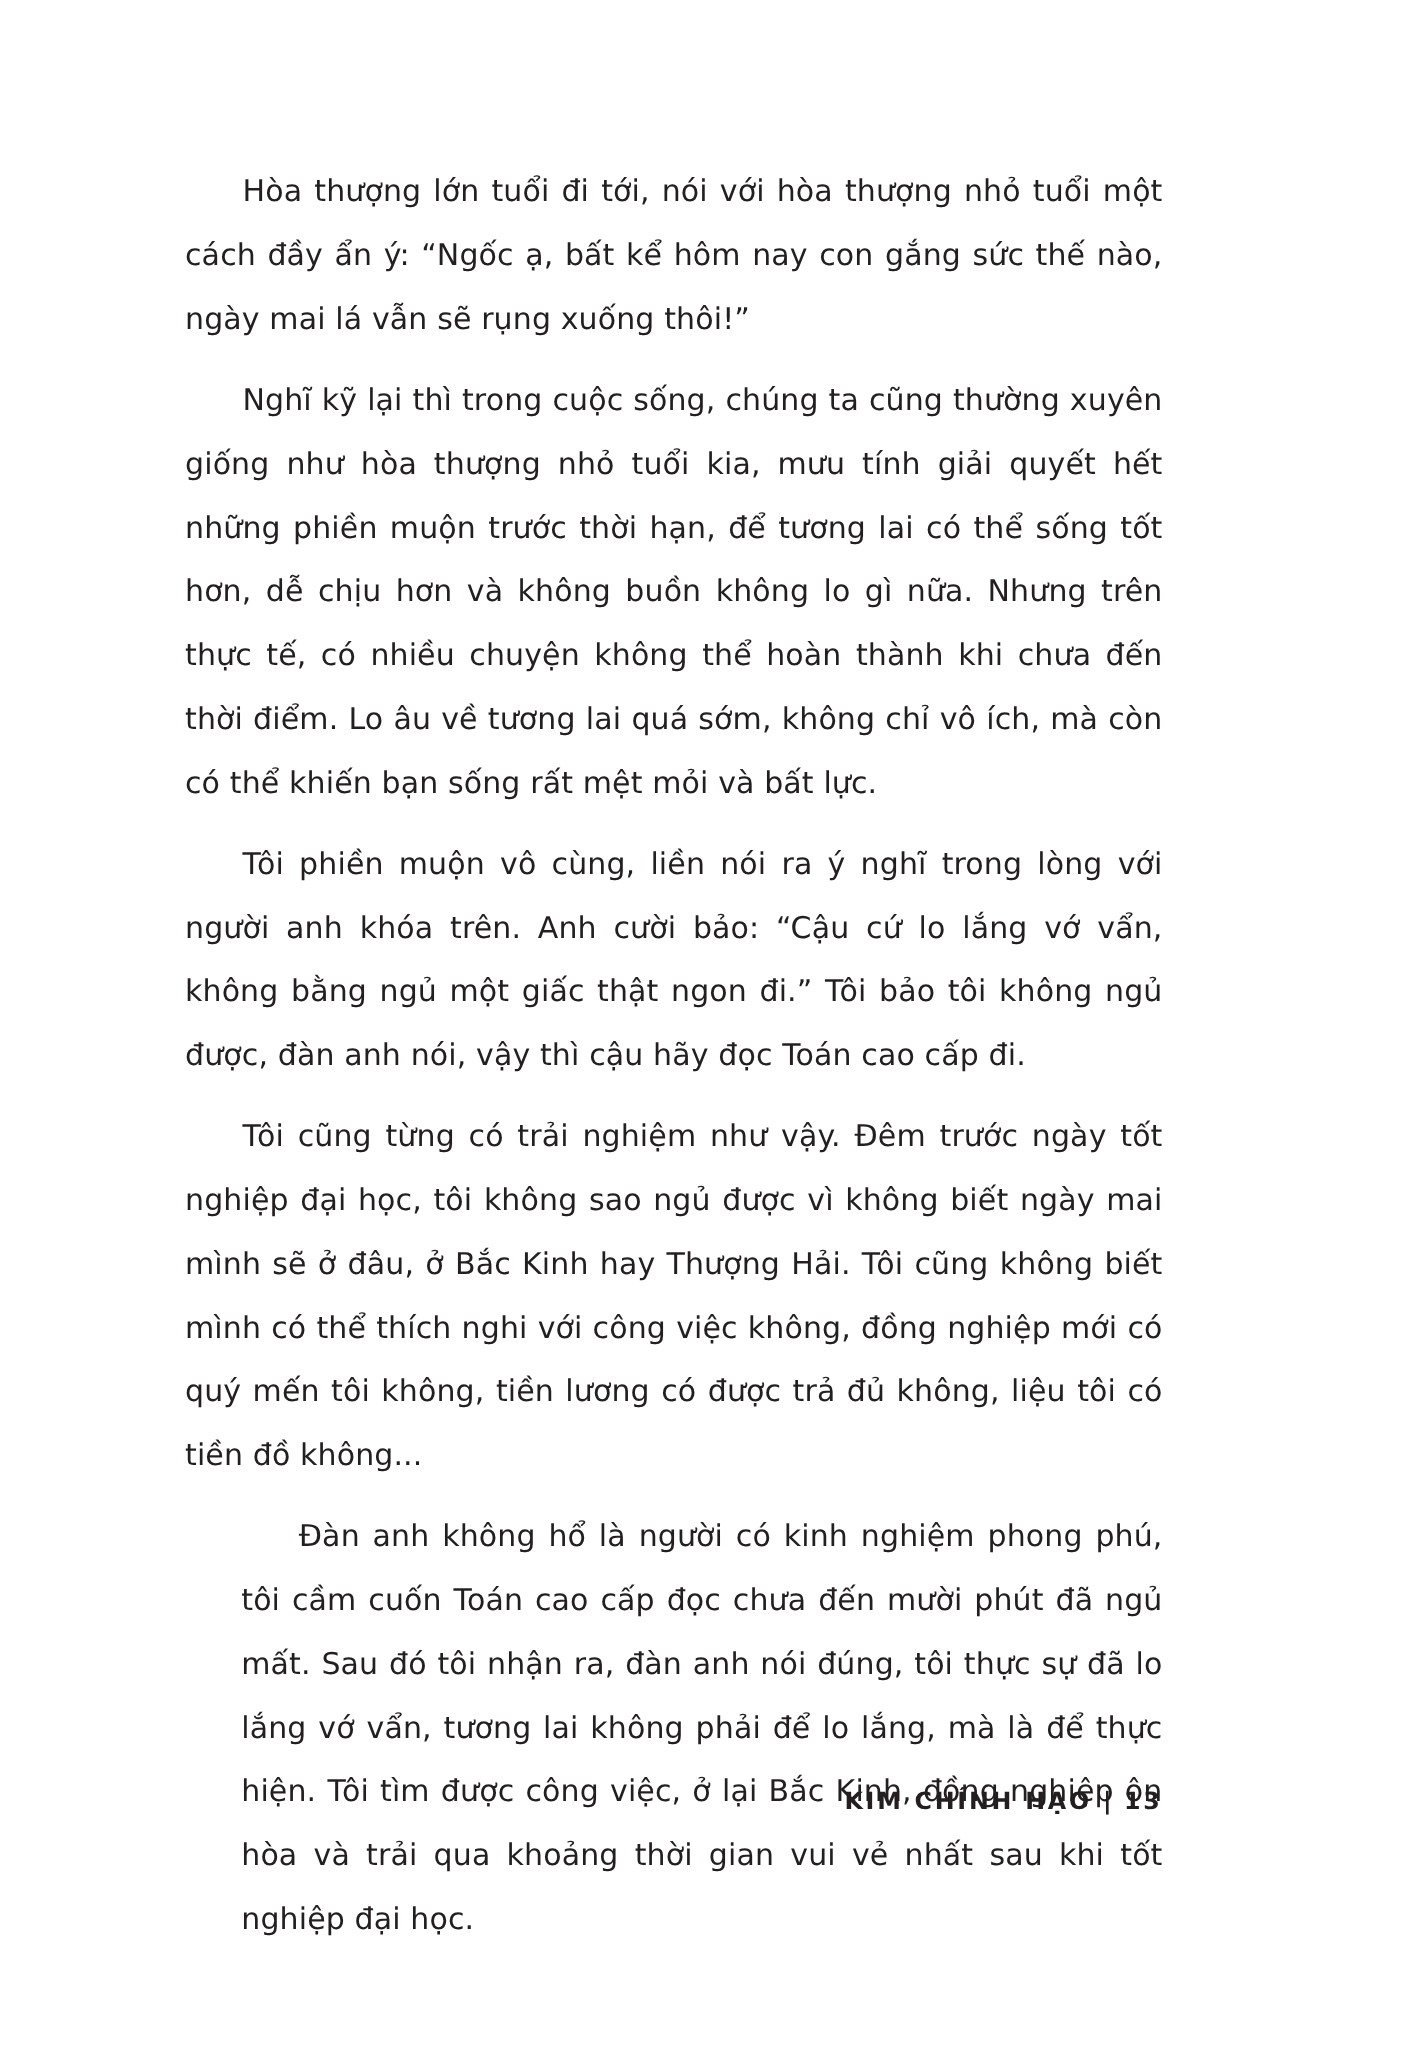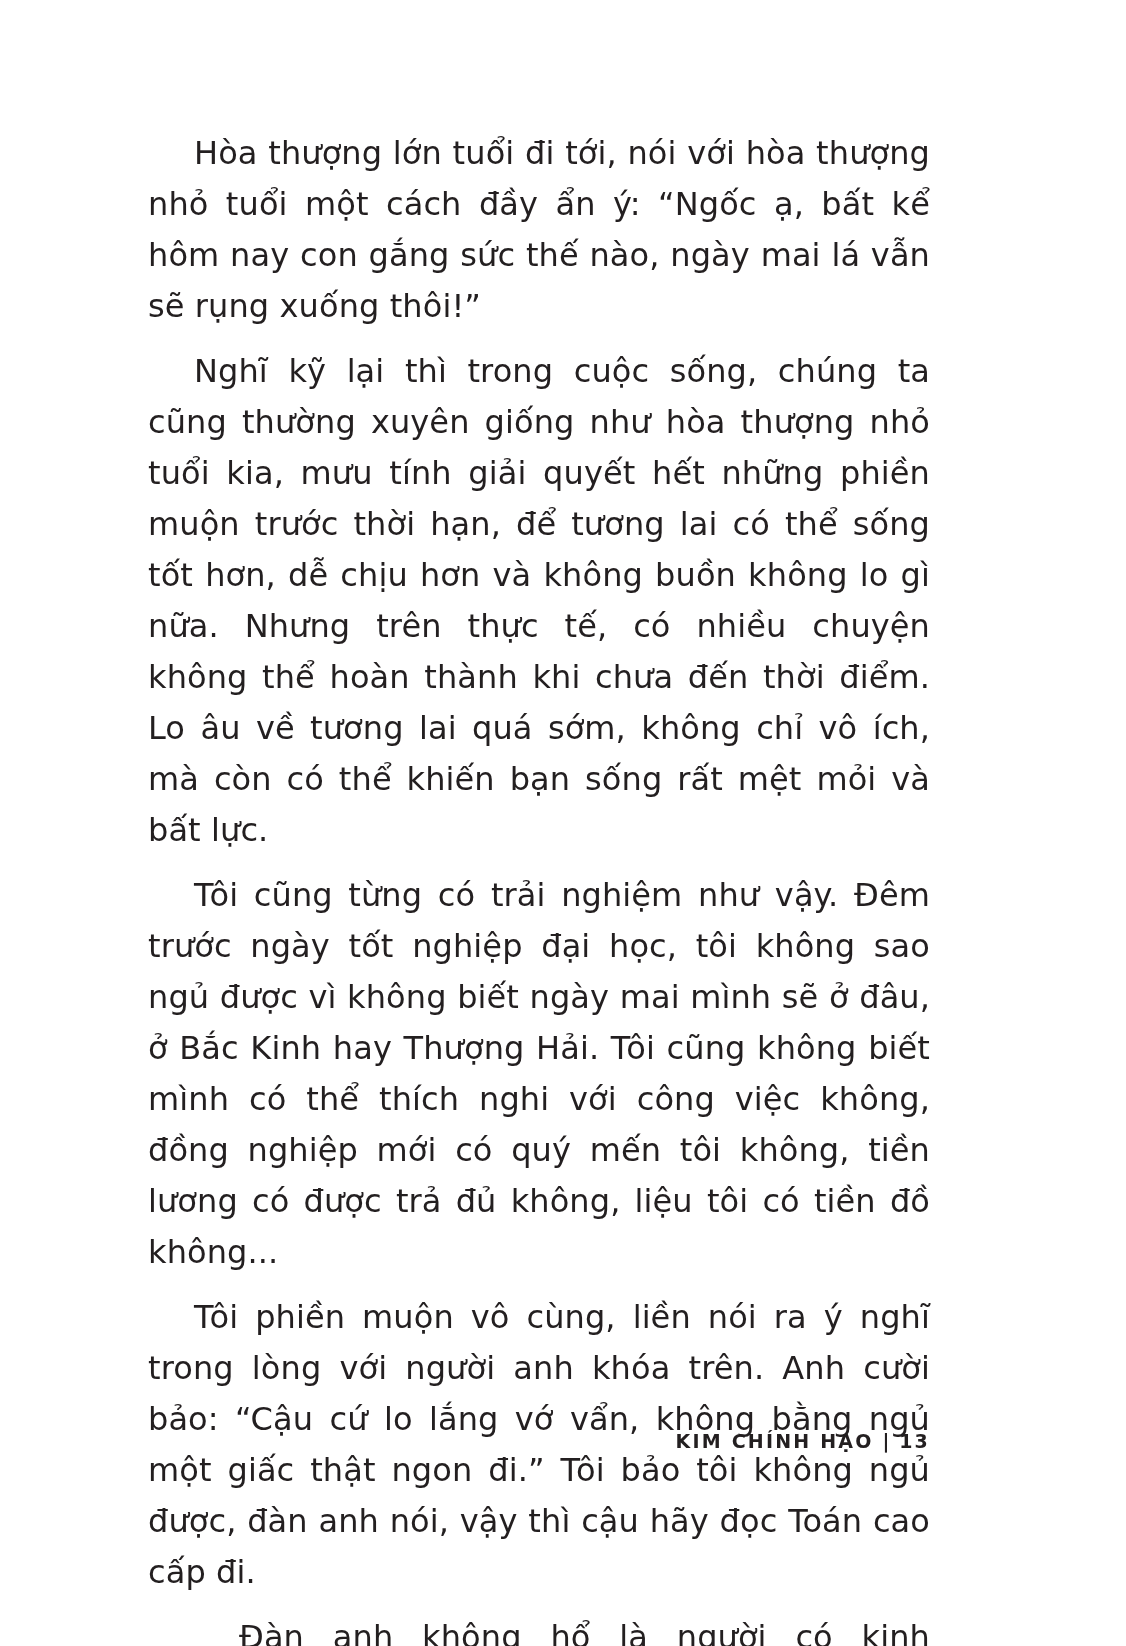--- a/index.html
+++ b/index.html
@@ -17,21 +17,21 @@
     overflow: hidden;
   }
   .content {
     position: absolute;
     left: 148px;
     top: 128px;
     width: 782px;
   }
   .para {
     margin: 0 0 14px 0;
-    font-size: 32px;
+    font-size: 24px;
     line-height: 51px;
     color: #231f20;
     text-align: justify;
     text-indent: 46px;
     font-weight: 400;
     letter-spacing: 0.1px;
     -webkit-font-smoothing: antialiased;
   }
   .para:last-child {
     margin-bottom: 0;
@@ -53,22 +53,22 @@
   }
 </style>
 </head>
 <body>
 
 <div class="page">
 
   <div class="content">
     <p class="para">Hòa thượng lớn tuổi đi tới, nói với hòa thượng nhỏ tuổi một cách đầy ẩn ý: “Ngốc ạ, bất kể hôm nay con gắng sức thế nào, ngày mai lá vẫn sẽ rụng xuống thôi!”</p>
     <p class="para">Nghĩ kỹ lại thì trong cuộc sống, chúng ta cũng thường xuyên giống như hòa thượng nhỏ tuổi kia, mưu tính giải quyết hết những phiền muộn trước thời hạn, để tương lai có thể sống tốt hơn, dễ chịu hơn và không buồn không lo gì nữa. Nhưng trên thực tế, có nhiều chuyện không thể hoàn thành khi chưa đến thời điểm. Lo âu về tương lai quá sớm, không chỉ vô ích, mà còn có thể khiến bạn sống rất mệt mỏi và bất lực.</p>
+    <p class="para">Tôi phiền muộn vô cùng, liền nói ra ý nghĩ trong lòng với người anh khóa trên. Anh cười bảo: “Cậu cứ lo lắng vớ vẩn, không bằng ngủ một giấc thật ngon đi.” Tôi bảo tôi không ngủ được, đàn anh nói, vậy thì cậu hãy đọc Toán cao cấp đi.</p>
     <p class="para">Tôi cũng từng có trải nghiệm như vậy. Đêm trước ngày tốt nghiệp đại học, tôi không sao ngủ được vì không biết ngày mai mình sẽ ở đâu, ở Bắc Kinh hay Thượng Hải. Tôi cũng không biết mình có thể thích nghi với công việc không, đồng nghiệp mới có quý mến tôi không, tiền lương có được trả đủ không, liệu tôi có tiền đồ không...</p>
-    <p class="para">Tôi phiền muộn vô cùng, liền nói ra ý nghĩ trong lòng với người anh khóa trên. Anh cười bảo: “Cậu cứ lo lắng vớ vẩn, không bằng ngủ một giấc thật ngon đi.” Tôi bảo tôi không ngủ được, đàn anh nói, vậy thì cậu hãy đọc Toán cao cấp đi.</p>
     <p class="para">Đàn anh không hổ là người có kinh nghiệm phong phú, tôi cầm cuốn Toán cao cấp đọc chưa đến mười phút đã ngủ mất. Sau đó tôi nhận ra, đàn anh nói đúng, tôi thực sự đã lo lắng vớ vẩn, tương lai không phải để lo lắng, mà là để thực hiện. Tôi tìm được công việc, ở lại Bắc Kinh, đồng nghiệp ôn hòa và trải qua khoảng thời gian vui vẻ nhất sau khi tốt nghiệp đại học.</p>
   </div>
 
   <div class="footer">
     <span>KIM CHÍNH HẠO</span>
     <span class="sep">|</span>
     <span>13</span>
   </div>
 
 </div>

